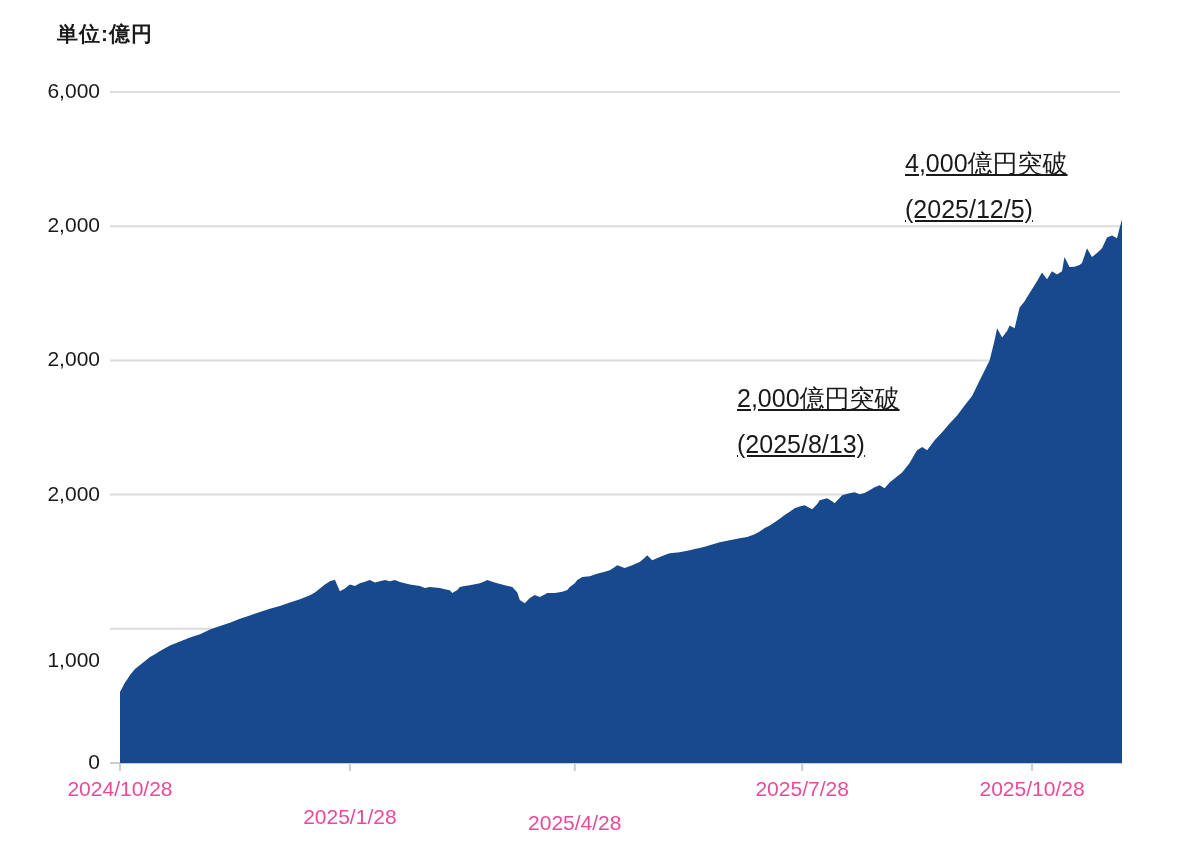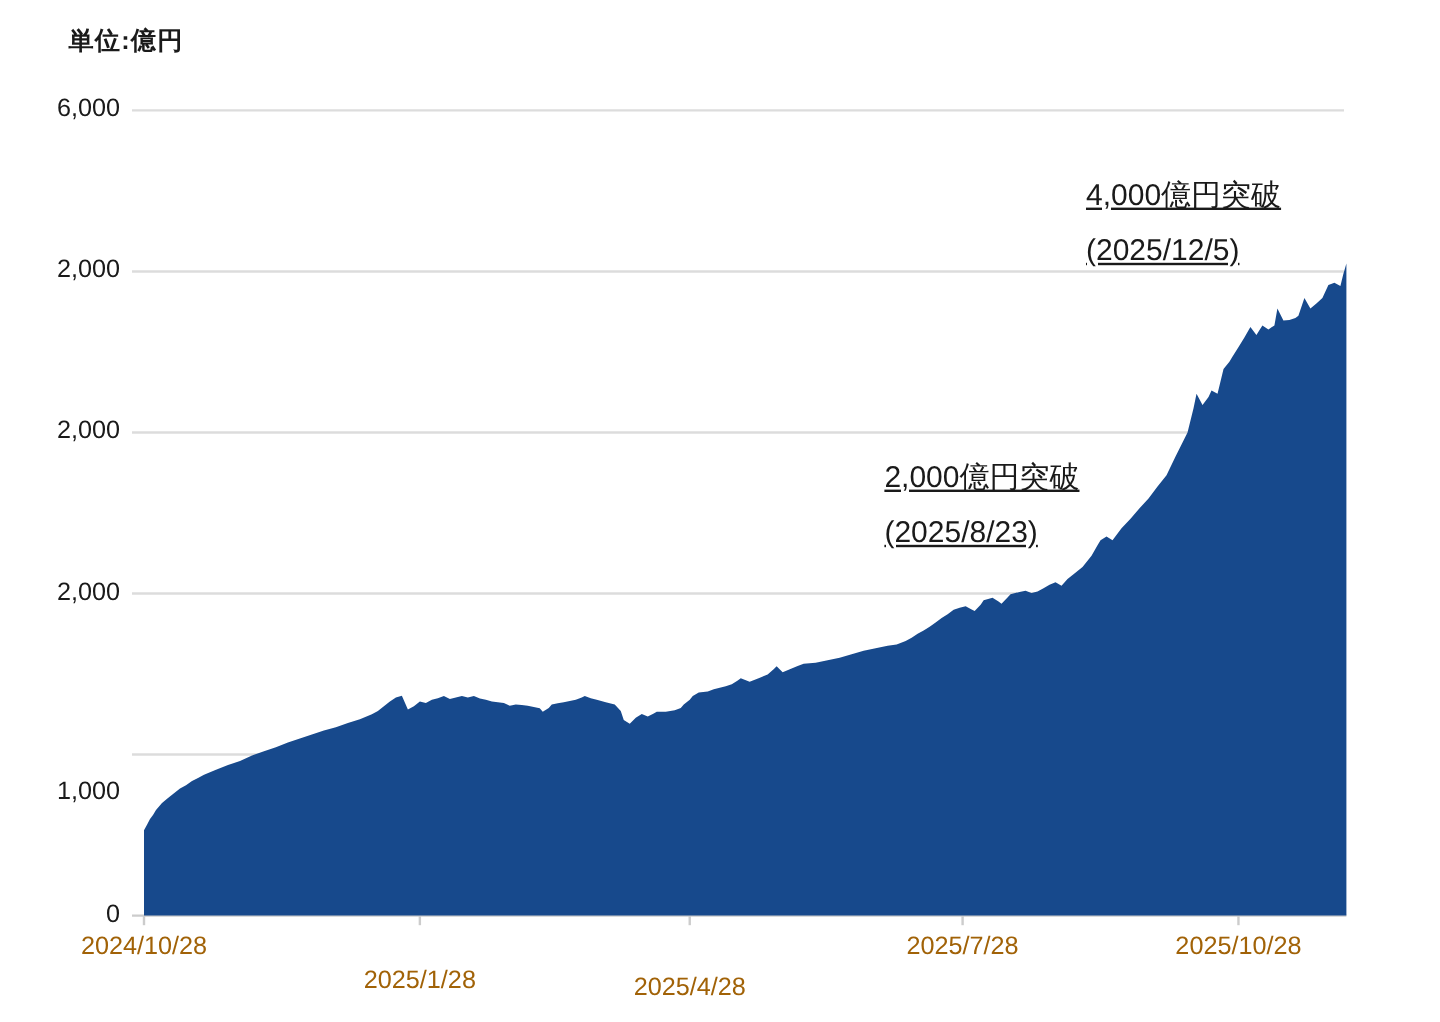--- a/index.html
+++ b/index.html
@@ -3,21 +3,21 @@
 <meta charset="utf-8">
 <style>
   html,body{margin:0;padding:0;background:#fff;}
   body{width:1200px;height:852px;position:relative;overflow:hidden;
        font-family:"Liberation Sans","DejaVu Sans",sans-serif;}
   .chart-root{position:absolute;left:0;top:0;width:1200px;height:687px;}
   .unit-label{position:absolute;left:57px;top:20px;font-size:21px;font-weight:600;
               color:#1a1a1a;letter-spacing:1px;}
   svg{position:absolute;left:0;top:0;}
   .y-label{position:absolute;width:100px;text-align:right;font-size:21px;color:#1a1a1a;}
-  .x-label{position:absolute;width:240px;text-align:center;font-size:21px;color:#a16207;}
+  .x-label{position:absolute;width:240px;text-align:center;font-size:21px;color:#ec4899;}
   .annotation{position:absolute;font-size:25px;line-height:46px;color:#1a1a1a;white-space:nowrap;text-decoration:underline;}
   .annotation div{height:46px;}
 </style>
 </head>
 <body>
 
 <div class="chart-root">
   <svg id="plot" width="1200" height="852">
       <line x1="110" y1="763" x2="1122" y2="763" stroke="#cccccc" stroke-width="2"></line>
       <line x1="110" y1="628.8" x2="1120" y2="628.8" stroke="#dcdcdc" stroke-width="2"></line>
@@ -43,19 +43,19 @@
     </div>
   <div id="xlabels">
       <div class="x-label" style="left: 0px; top: 777px;">2024/10/28</div>
       <div class="x-label" style="left: 229.885px; top: 805px;">2025/1/28</div>
       <div class="x-label" style="left: 454.773px; top: 811px;">2025/4/28</div>
       <div class="x-label" style="left: 682.16px; top: 777px;">2025/7/28</div>
       <div class="x-label" style="left: 912.045px; top: 777px;">2025/10/28</div>
     </div>
   <div class="annotation" style="left:737px;top:375px;">
     <div>2,000億円突破</div>
-    <div>(2025/8/23)</div>
+    <div>(2025/8/13)</div>
   </div>
   <div class="annotation" style="left:905px;top:140px;">
     <div>4,000億円突破</div>
     <div>(2025/12/5)</div>
   </div>
 </div>
 
 </body></html>

